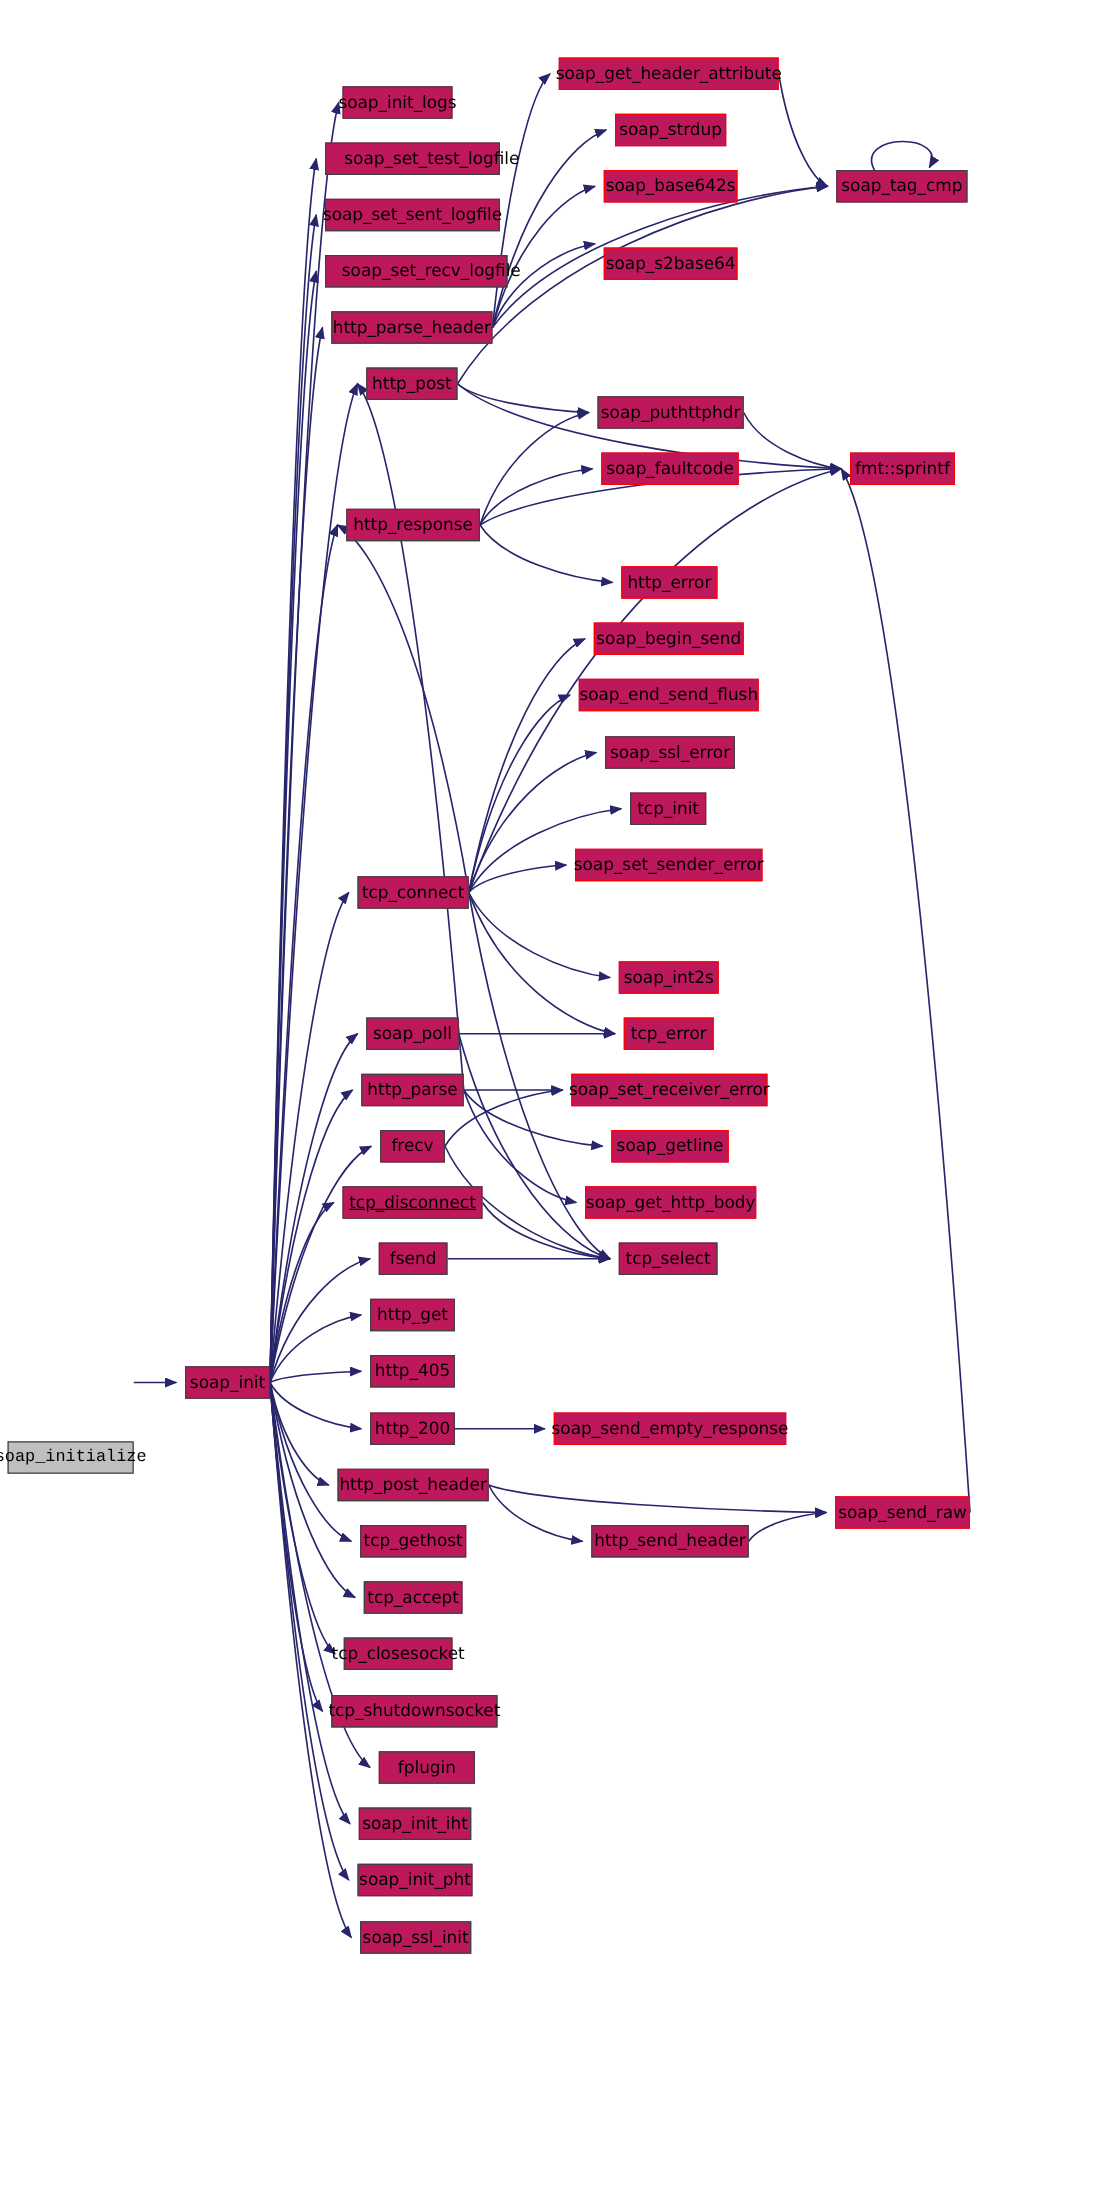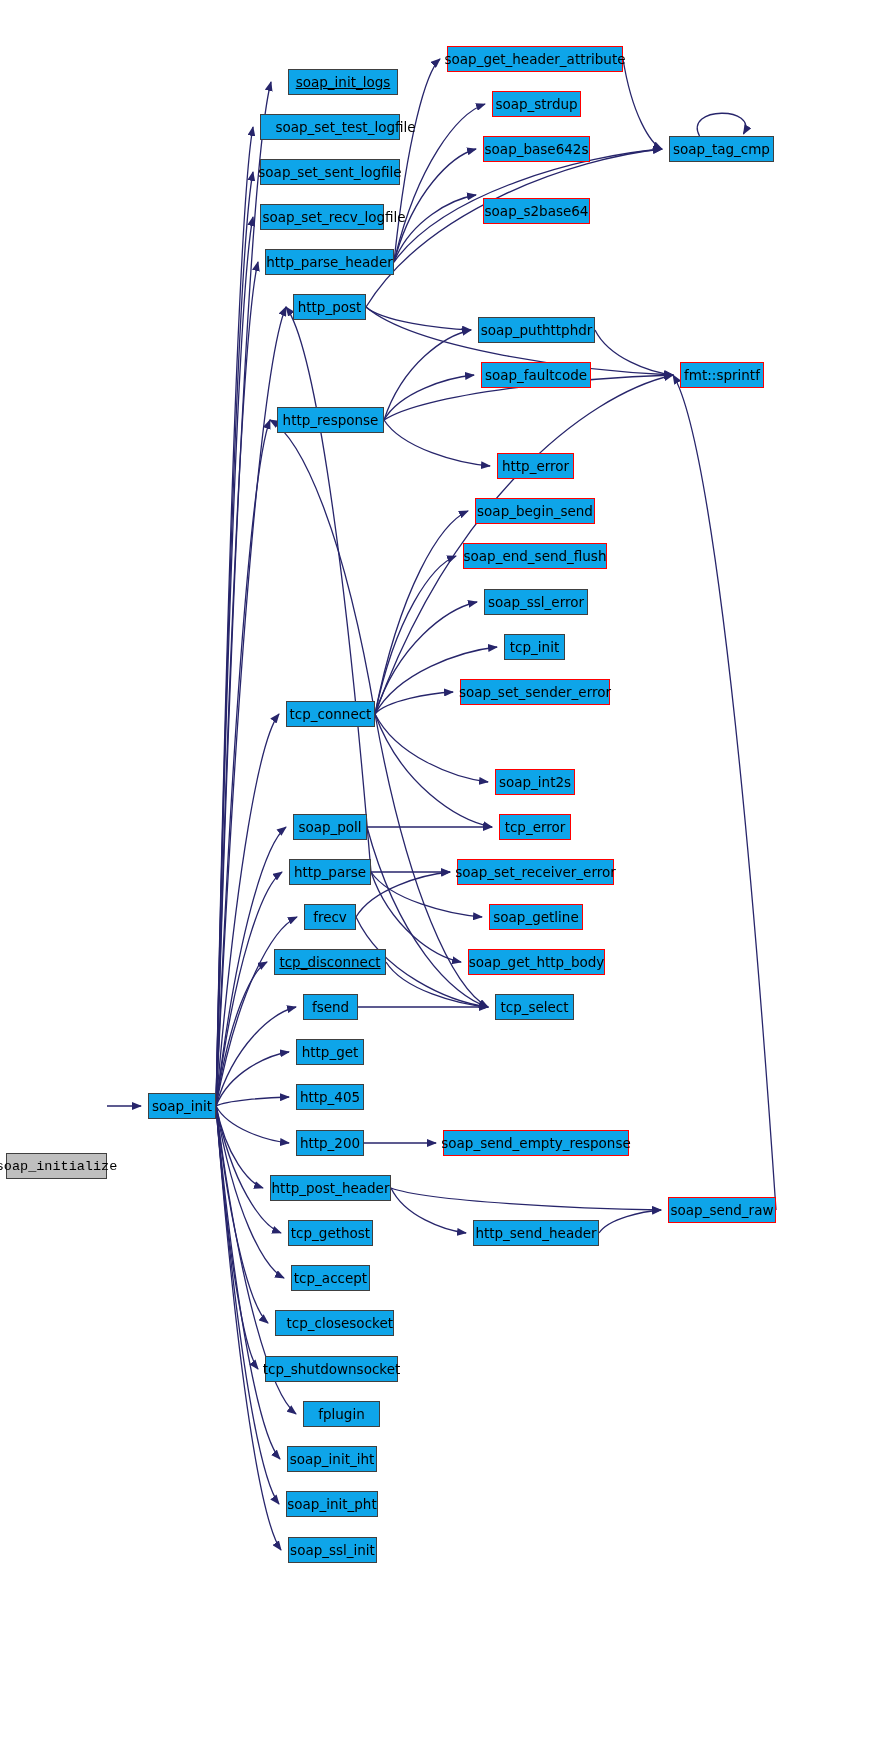--- a/index.html
+++ b/index.html
@@ -12,21 +12,21 @@
     overflow:hidden;
   }
   svg#edges{position:absolute;left:0;top:0;width:876px;height:1758px;}
   .node{
     position:absolute;
     box-sizing:border-box;
     display:flex;
     align-items:center;
     justify-content:center;
     height:26px;
-    background:#0ea5e9;
+    background:#be185d;
     border:1px solid #404040;
     font-size:13.5px;
     color:#000000;
     white-space:nowrap;
     letter-spacing:0px;
     z-index:5;
   }
   .node.red{border:1px solid #ff0000;}
   .node.root{background:#bfbfbf;border:1px solid #404040;}
   .node span{pointer-events:none;}
@@ -110,30 +110,30 @@
         <path d="M776,1210 C740.877,692.3 703.9,425.1 673,375" marker-end="url(#ah)"></path>
       </g>
   </svg>
   <div id="node-layer">
       <div class="node root" style="left: 6px; top: 1153px; width: 101px; font-family: Liberation Mono, monospace;">
         <span>soap_initialize</span>
       </div>
       <div class="node" style="left: 148px; top: 1093px; width: 68px;">
         <span>soap_init</span>
       </div>
-      <div class="node" style="left: 288px; top: 69px; width: 110px; text-decoration: underline;">
+      <div class="node" style="left: 274px; top: 69px; width: 88px;">
         <span>soap_init_logs</span>
       </div>
       <div class="node" style="left: 260px; top: 114px; width: 140px; padding-left: 31px;">
         <span>soap_set_test_logfile</span>
       </div>
       <div class="node" style="left: 260px; top: 159px; width: 140px;">
         <span>soap_set_sent_logfile</span>
       </div>
-      <div class="node" style="left: 260px; top: 204px; width: 124px; padding-left: 24px;">
+      <div class="node" style="left: 260px; top: 204px; width: 146px; padding-left: 24px;">
         <span>soap_set_recv_logfile</span>
       </div>
       <div class="node" style="left: 265px; top: 249px; width: 129px;">
         <span>http_parse_header</span>
       </div>
       <div class="node" style="left: 293px; top: 294px; width: 73px;">
         <span>http_post</span>
       </div>
       <div class="node" style="left: 277px; top: 407px; width: 107px;">
         <span>http_response</span>
@@ -167,21 +167,21 @@
       </div>
       <div class="node" style="left: 270px; top: 1175px; width: 121px;">
         <span>http_post_header</span>
       </div>
       <div class="node" style="left: 288px; top: 1220px; width: 85px;">
         <span>tcp_gethost</span>
       </div>
       <div class="node" style="left: 291px; top: 1265px; width: 79px;">
         <span>tcp_accept</span>
       </div>
-      <div class="node" style="left: 275px; top: 1310px; width: 119px; justify-content: flex-end;">
+      <div class="node" style="left: 275px; top: 1310px; width: 87px;">
         <span>tcp_closesocket</span>
       </div>
       <div class="node" style="left: 265px; top: 1356px; width: 133px;">
         <span>tcp_shutdownsocket</span>
       </div>
       <div class="node" style="left: 303px; top: 1401px; width: 77px;">
         <span>fplugin</span>
       </div>
       <div class="node" style="left: 287px; top: 1446px; width: 90px;">
         <span>soap_init_iht</span>

